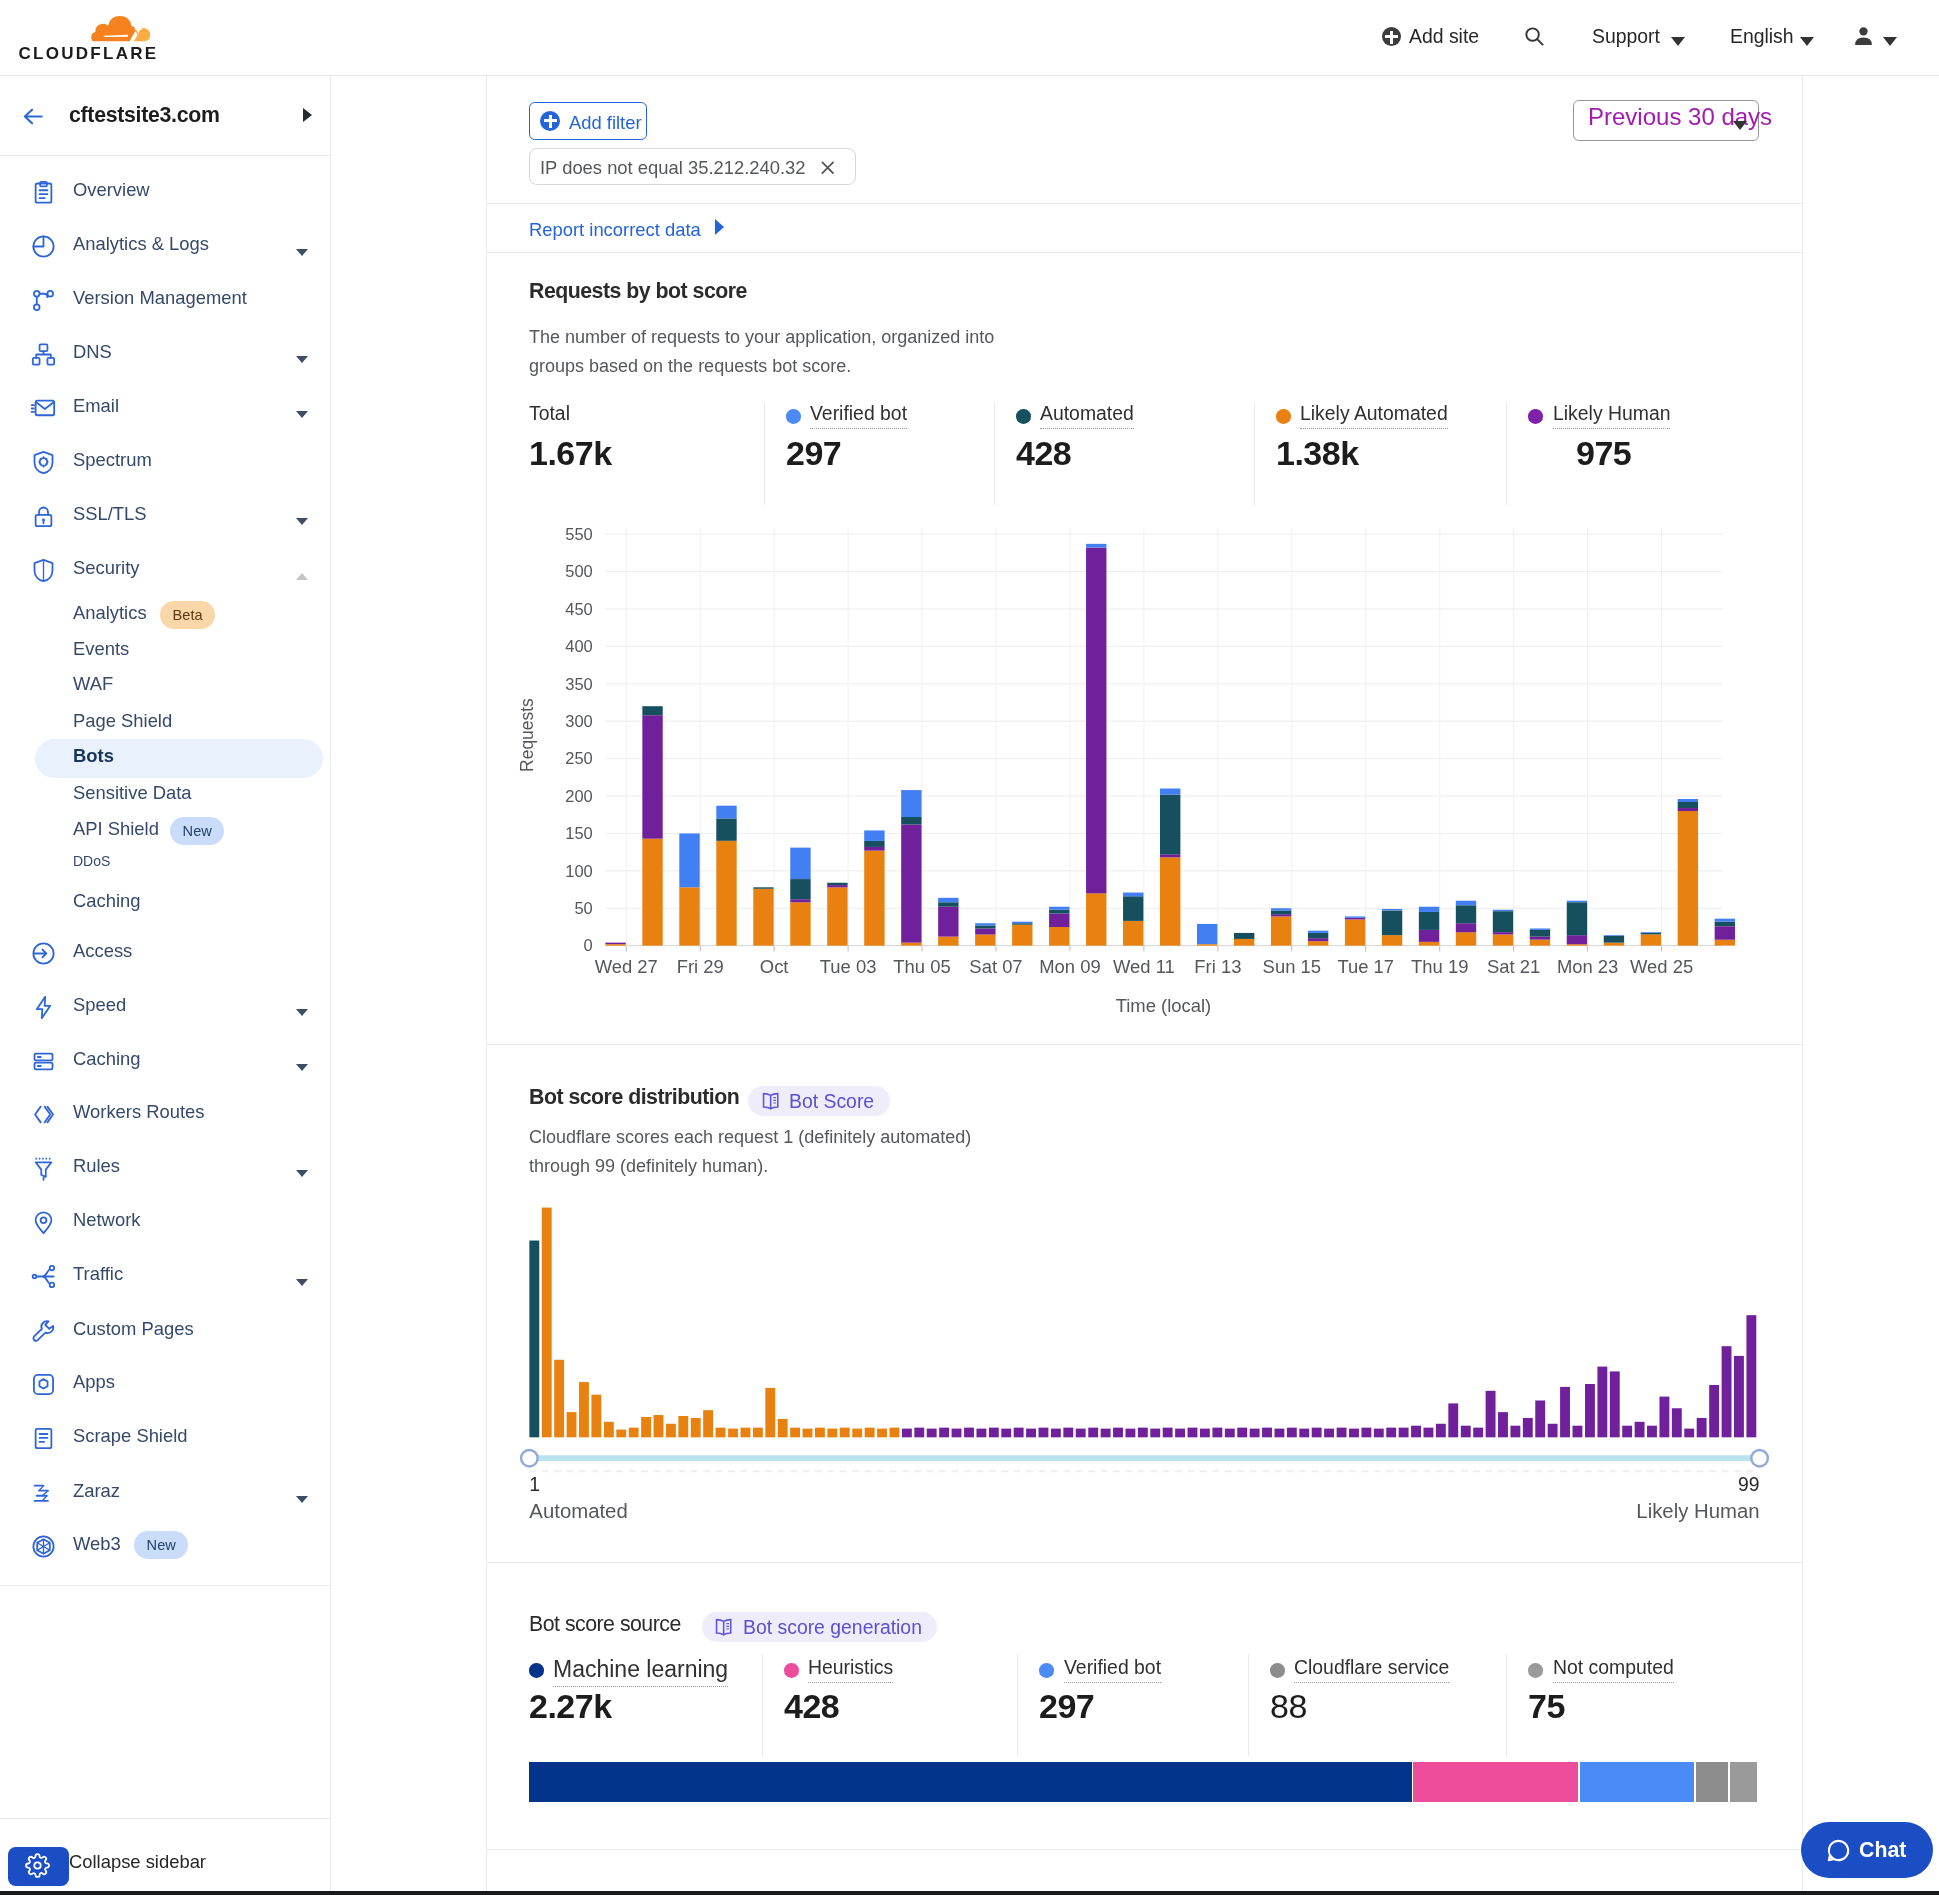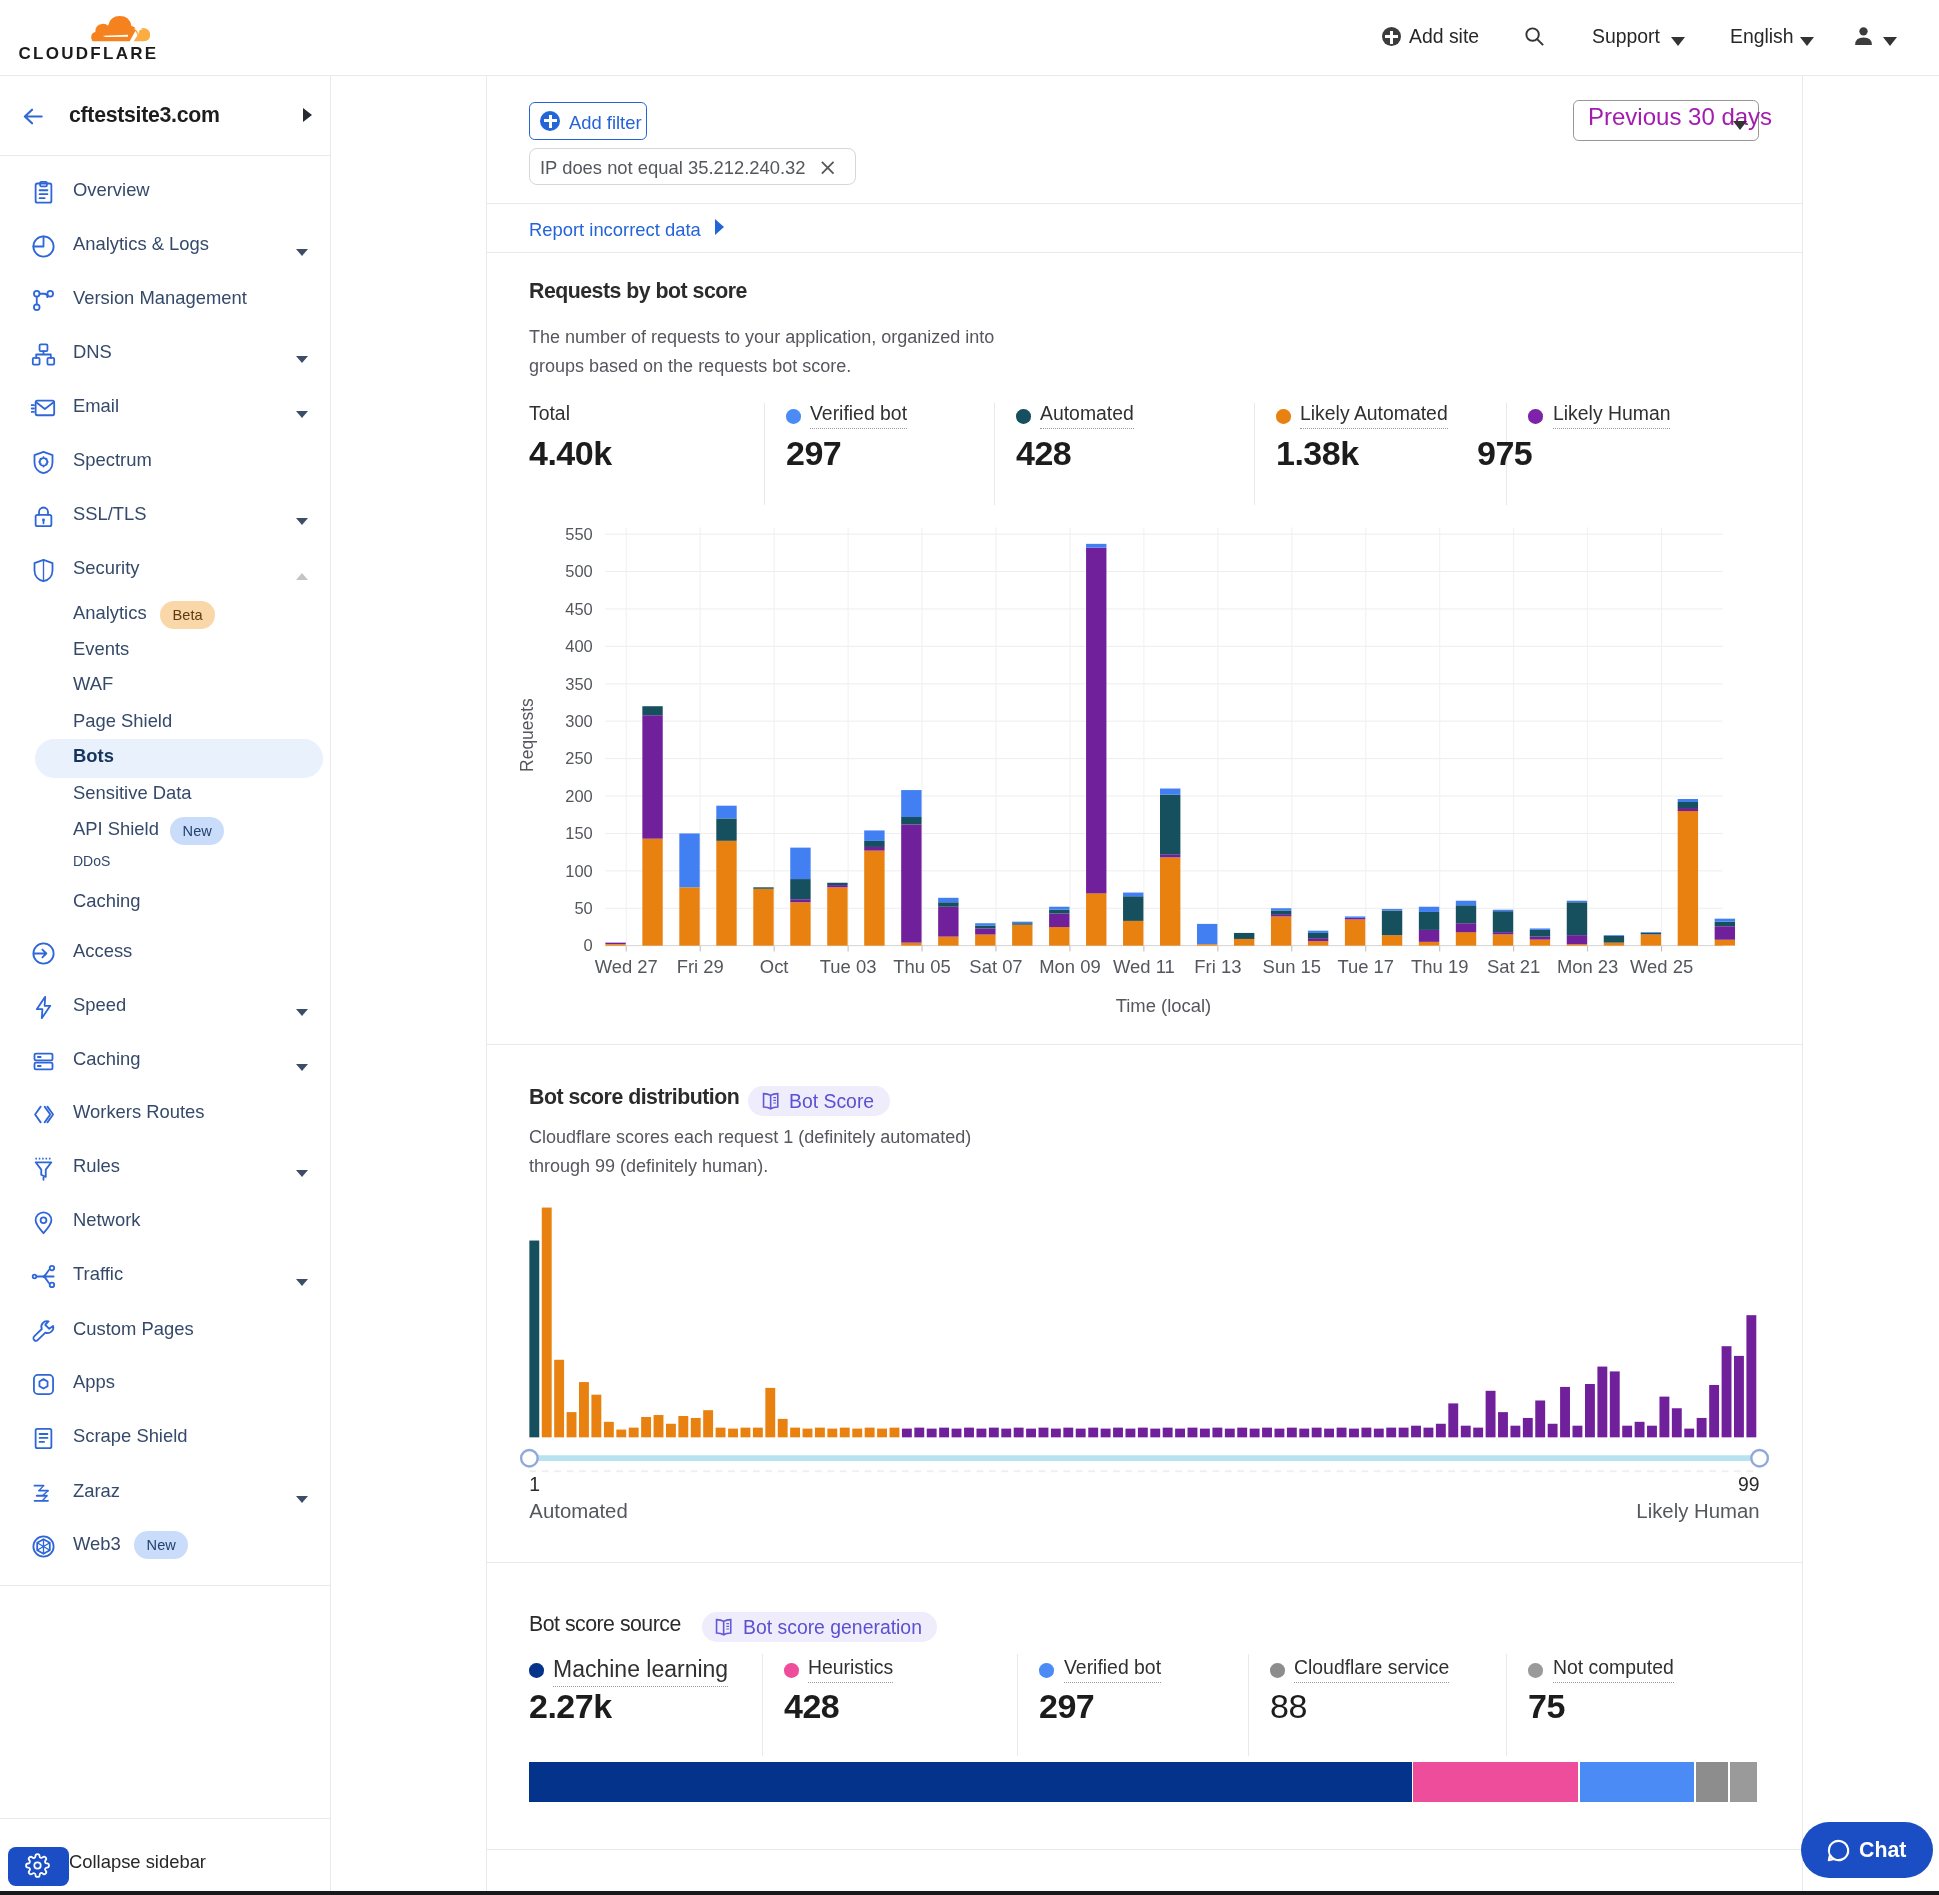--- a/index.html
+++ b/index.html
@@ -194,37 +194,37 @@
 <svg style="position:absolute;left:818px;top:158px" width="19.4" height="19.4" viewBox="0 0 20 20">
     <path d="M4 4 L16 16 M16 4 L4 16" stroke="#555" stroke-width="1.8"></path>
   </svg>
 <div style="position:absolute;left:487px;top:203px;width:1315px;height:1px;background:#e9e9e9"></div>
 <div style="position:absolute;left:529px;top:219px;font-size:18.4px;color:#2464d9">Report incorrect data</div>
 <div style="position:absolute;left:715px;top:219px"><span style="display:inline-block;width:0;height:0;border-top:8.7px solid transparent;border-bottom:8.7px solid transparent;border-left:9.7px solid #2464d9"></span></div>
 <div style="position:absolute;left:487px;top:252px;width:1315px;height:1px;background:#e9e9e9"></div>
 <div style="position:absolute;left:529px;top:279px;font-size:21.3px;font-weight:700;letter-spacing:-0.5px;color:#2b2b2b">Requests by bot score</div>
 <div style="position:absolute;left:529px;top:323px;font-size:18px;line-height:29px;color:#55575d">The number of requests to your application, organized into<br>groups based on the requests bot score.</div>
 <div style="position:absolute;left:529px;top:402px;font-size:19.4px;color:#303030">Total</div>
-<div style="position:absolute;left:529px;top:434px;font-size:34px;letter-spacing:-0.5px;font-weight:700;color:#1c1c1c">4.40k</div>
+<div style="position:absolute;left:529px;top:434px;font-size:34px;letter-spacing:-0.5px;font-weight:700;color:#1c1c1c">1.67k</div>
 <div style="position:absolute;left:764px;top:403px;width:1px;height:102px;background:#e9e9e9"></div>
 <div style="position:absolute;left:786px;top:409px;width:14.6px;height:14.6px;border-radius:50%;background:#4a8bf5"></div>
 <div style="position:absolute;left:810px;top:402px;font-size:19.4px;color:#303030;border-bottom:1.9px dotted #9a9a9a;padding-bottom:2.9px">Verified bot</div>
 <div style="position:absolute;left:786px;top:434px;font-size:34px;letter-spacing:-0.5px;font-weight:700;color:#1c1c1c">297</div>
 <div style="position:absolute;left:994px;top:403px;width:1px;height:102px;background:#e9e9e9"></div>
 <div style="position:absolute;left:1016px;top:409px;width:14.6px;height:14.6px;border-radius:50%;background:#16505e"></div>
 <div style="position:absolute;left:1040px;top:402px;font-size:19.4px;color:#303030;border-bottom:1.9px dotted #9a9a9a;padding-bottom:2.9px">Automated</div>
 <div style="position:absolute;left:1016px;top:434px;font-size:34px;letter-spacing:-0.5px;font-weight:700;color:#1c1c1c">428</div>
 <div style="position:absolute;left:1254px;top:403px;width:1px;height:102px;background:#e9e9e9"></div>
 <div style="position:absolute;left:1276px;top:409px;width:14.6px;height:14.6px;border-radius:50%;background:#e8810f"></div>
 <div style="position:absolute;left:1300px;top:402px;font-size:19.4px;color:#303030;border-bottom:1.9px dotted #9a9a9a;padding-bottom:2.9px">Likely Automated</div>
 <div style="position:absolute;left:1276px;top:434px;font-size:34px;letter-spacing:-0.5px;font-weight:700;color:#1c1c1c">1.38k</div>
 <div style="position:absolute;left:1506px;top:403px;width:1px;height:102px;background:#e9e9e9"></div>
 <div style="position:absolute;left:1528px;top:409px;width:14.6px;height:14.6px;border-radius:50%;background:#7d22a9"></div>
 <div style="position:absolute;left:1553px;top:402px;font-size:19.4px;color:#303030;border-bottom:1.9px dotted #9a9a9a;padding-bottom:2.9px">Likely Human</div>
-<div style="position:absolute;left:1477px;top:434px;font-size:34px;letter-spacing:-0.5px;font-weight:700;color:#1c1c1c">975</div>
+<div style="position:absolute;left:1576px;top:434px;font-size:34px;letter-spacing:-0.5px;font-weight:700;color:#1c1c1c">975</div>
 <svg style="position:absolute;left:486px;top:505px" width="1316" height="529" viewBox="0 0 1356 545">
     <line x1="123" y1="454.0" x2="1274" y2="454.0" stroke="#d2d2d2" stroke-width="1"></line>
     <text x="110" y="460.0" text-anchor="end" font-size="17" fill="#55575d">0</text>
     <line x1="123" y1="415.5" x2="1274" y2="415.5" stroke="#ececec" stroke-width="1"></line>
     <text x="110" y="421.5" text-anchor="end" font-size="17" fill="#55575d">50</text>
     <line x1="123" y1="376.9" x2="1274" y2="376.9" stroke="#ececec" stroke-width="1"></line>
     <text x="110" y="382.9" text-anchor="end" font-size="17" fill="#55575d">100</text>
     <line x1="123" y1="338.4" x2="1274" y2="338.4" stroke="#ececec" stroke-width="1"></line>
     <text x="110" y="344.4" text-anchor="end" font-size="17" fill="#55575d">150</text>
     <line x1="123" y1="299.8" x2="1274" y2="299.8" stroke="#ececec" stroke-width="1"></line>

